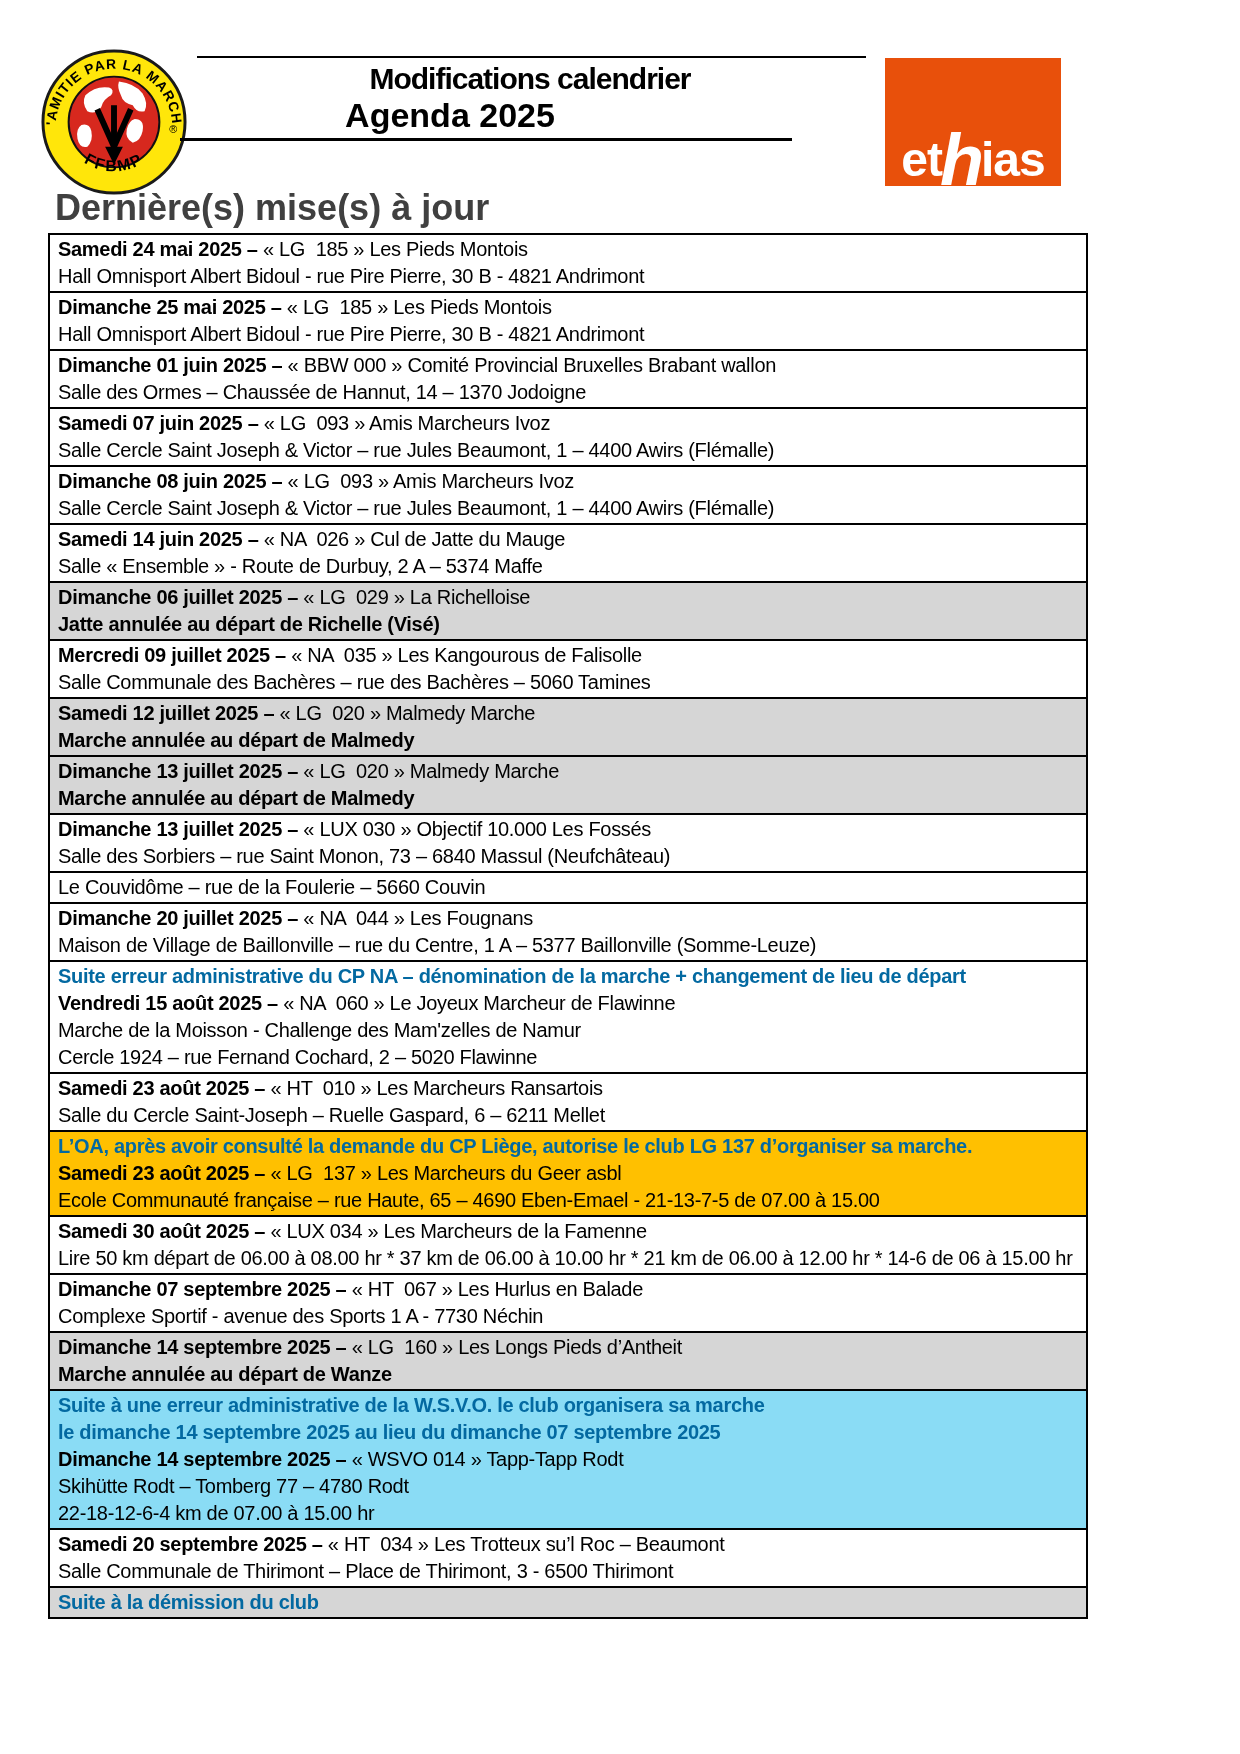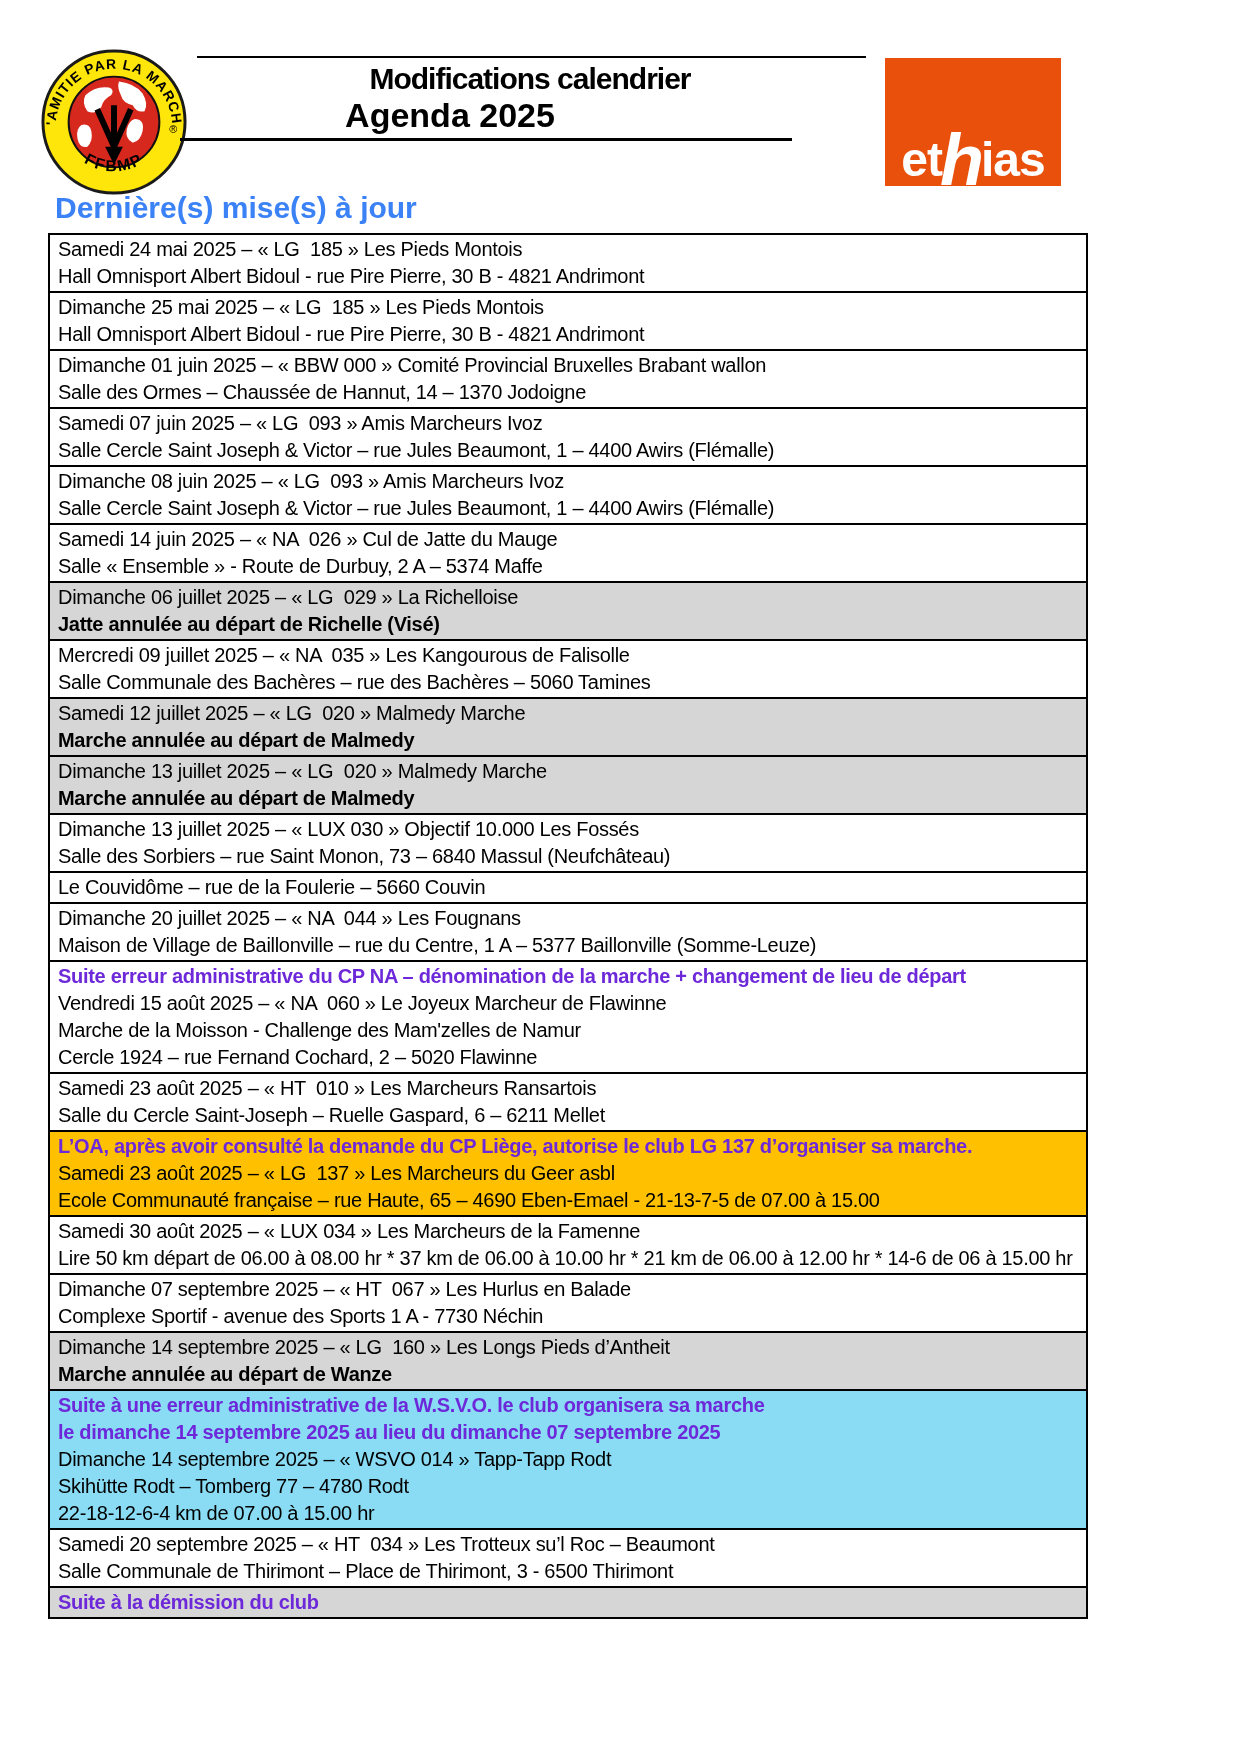--- a/index.html
+++ b/index.html
@@ -14,34 +14,34 @@
   .doc-title{font-size:30px;font-weight:700;text-align:center;margin:4px 0 0 0;letter-spacing:-1px;}
   .doc-subtitle-wrap{width:530px;}
   .doc-subtitle{font-size:34px;font-weight:700;text-align:center;margin:0;}
   .rule-bottom{border-top:3px solid #000;width:612px;margin-left:-5px;margin-top:3px;}
   .ethias{position:absolute;left:885px;top:58px;width:176px;height:128px;background:#E8500B;
           display:flex;align-items:flex-end;justify-content:center;padding-bottom:8px;box-sizing:border-box;}
   .ethias span{color:#fff;font-weight:700;font-size:48px;line-height:36px;letter-spacing:-1px;}
   .ethias .e-h{font-style:italic;font-size:72px;line-height:36px;margin:0 -2px;}
 
   
-  .updates{color:#3b82f6;font-weight:700;font-size:30px;margin:0 0 9px 55px;line-height:32px;}
+  .updates{color:#404040;font-weight:700;font-size:36px;margin:0 0 9px 55px;line-height:32px;}
 
   
   .etable{border:2px solid #000;margin-left:48px;width:1040px;box-sizing:border-box;}
   .row{border-bottom:2px solid #000;padding:1px 8px;}
   .row:last-child{border-bottom:none;}
   .bg-white{background:#ffffff;}
   .bg-gray{background:#D6D6D6;}
   .bg-orange{background:#FFC000;}
   .bg-cyan{background:#8ADCF5;}
   .line{font-size:20px;line-height:27px;letter-spacing:-0.3px;white-space:pre-wrap;}
-  .line .b{font-weight:400;}
+  .line .b{font-weight:700;}
   .line.bold{font-weight:700;}
-  .line.red{color:#6d28d9;font-weight:700;}
+  .line.red{color:#0369a1;font-weight:700;}
 </style>
 </head>
 <body>
 
 <div class="page">
 
   <div class="header">
 
     <svg class="ffbmp" width="148" height="148" viewBox="0 0 150 150">
       <circle cx="75" cy="75" r="72" fill="#FFE60A" stroke="#1a1a1a" stroke-width="3"></circle>

